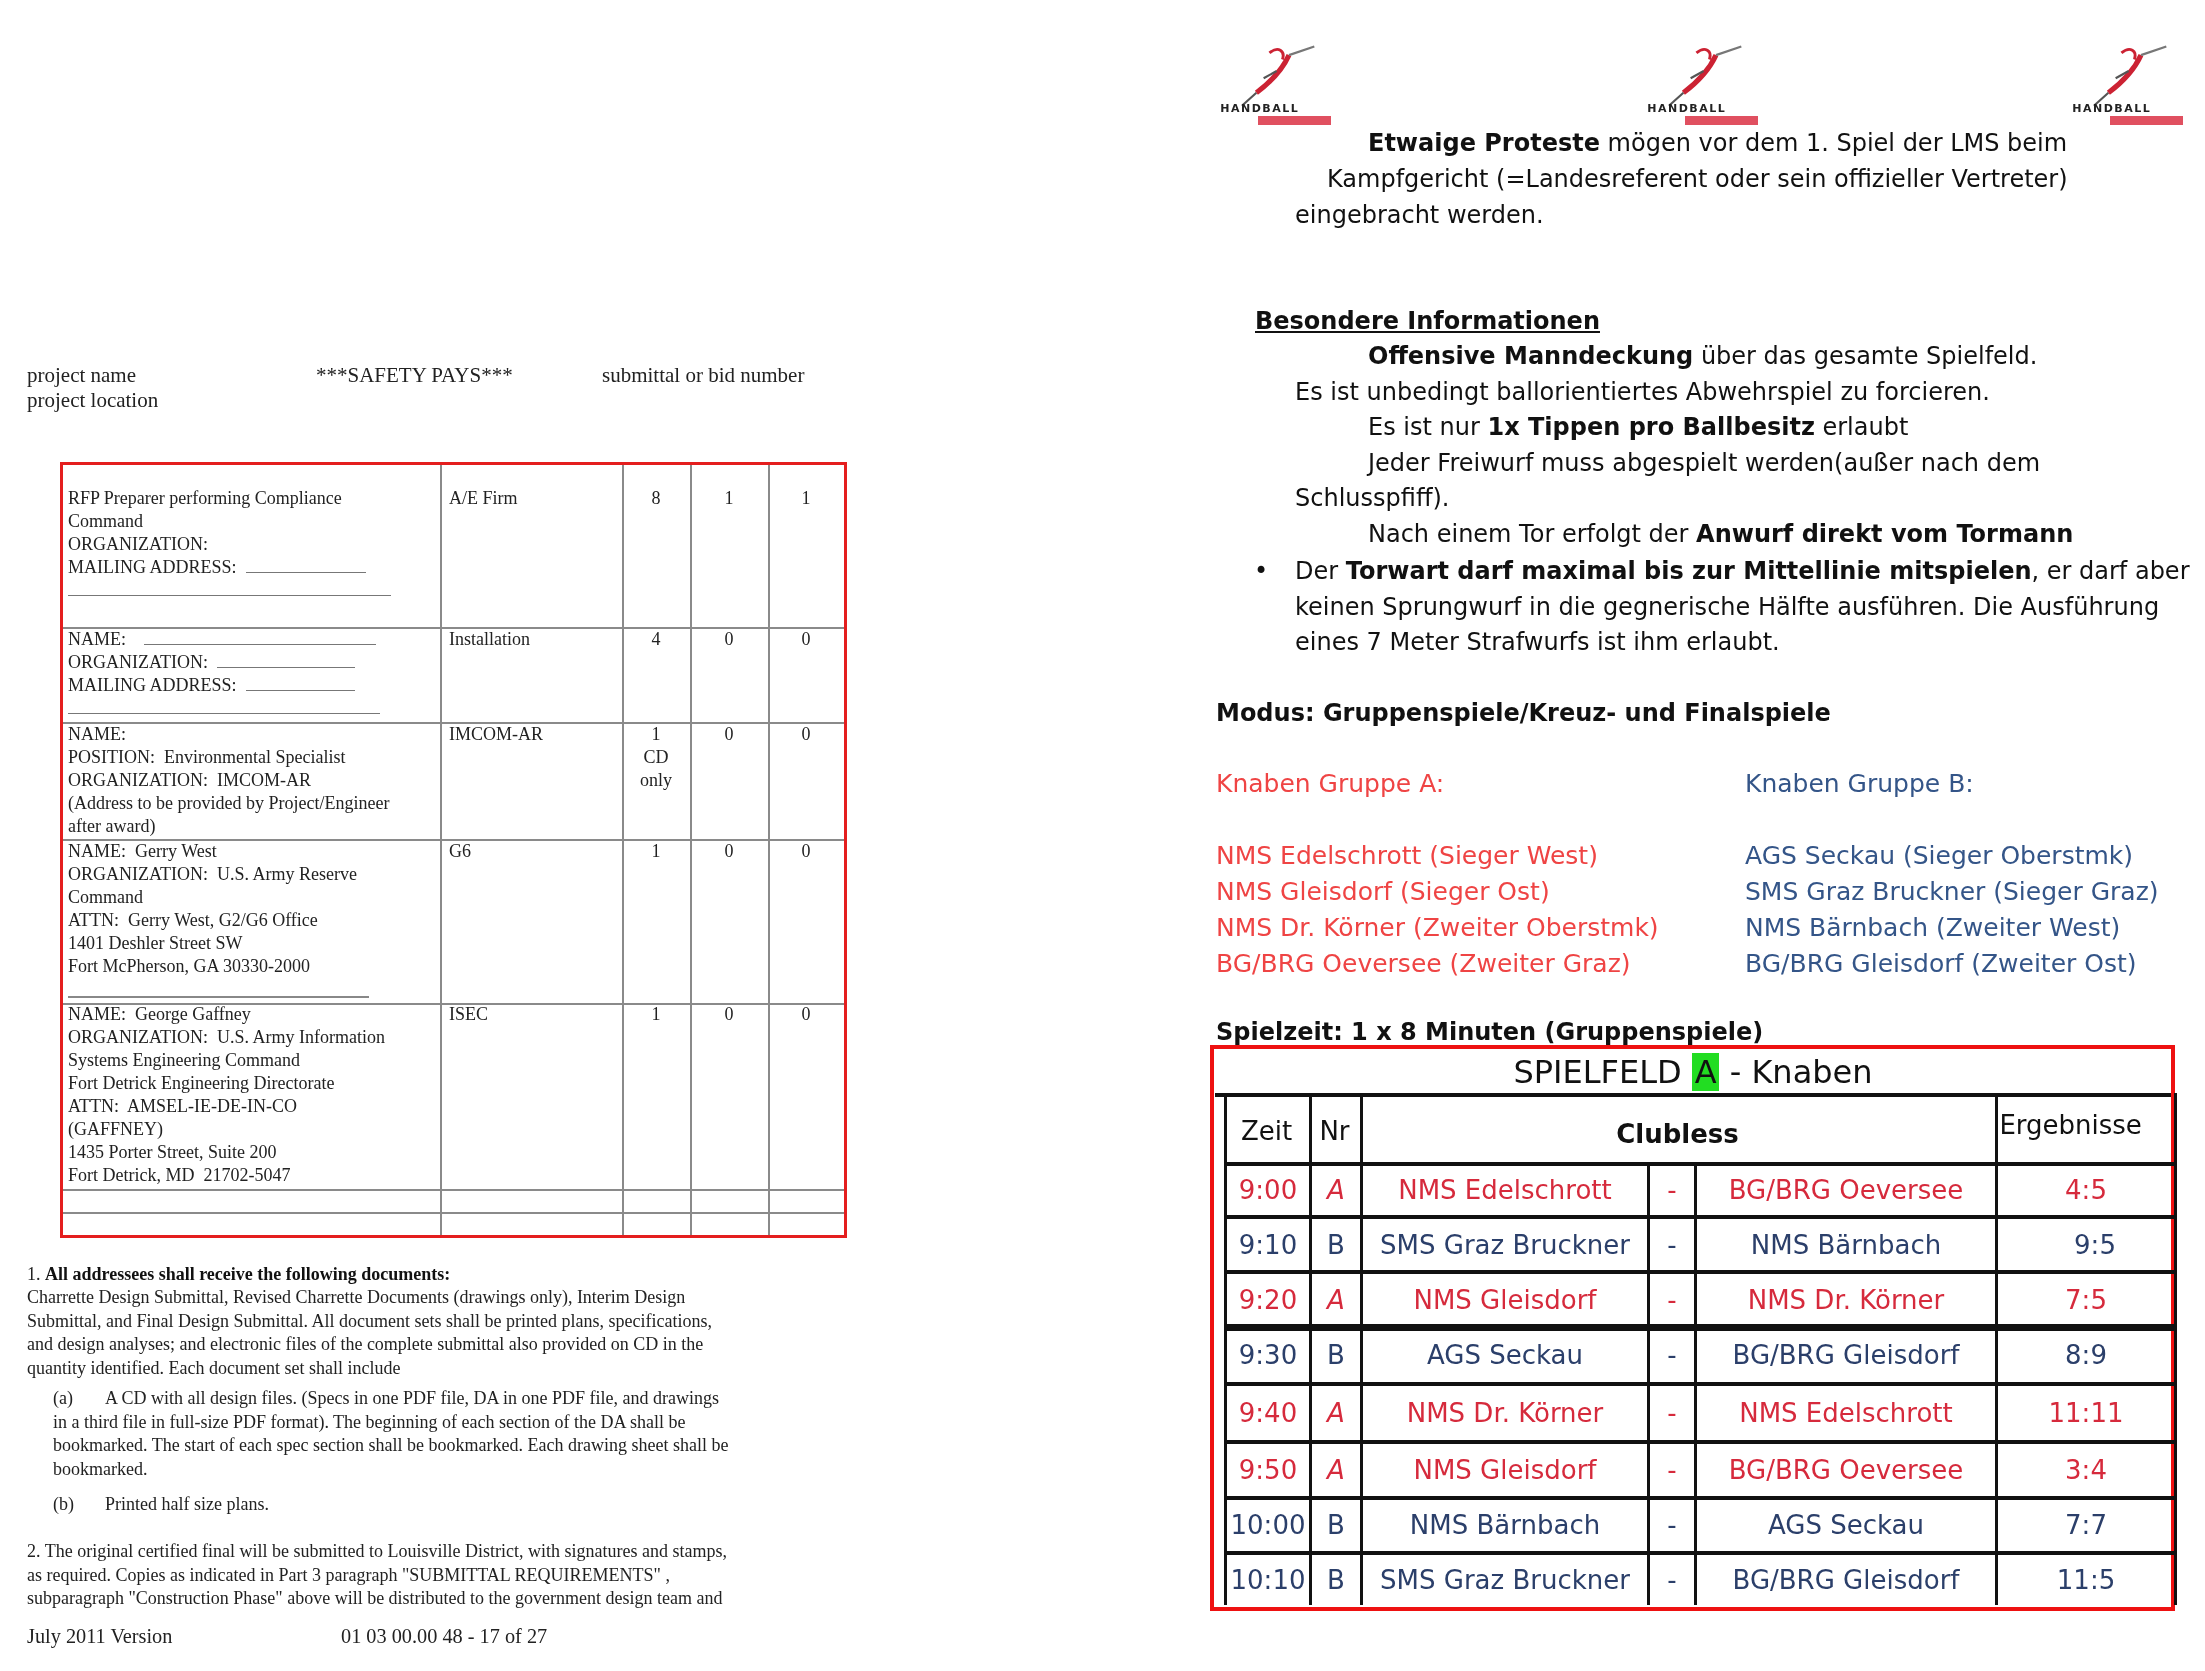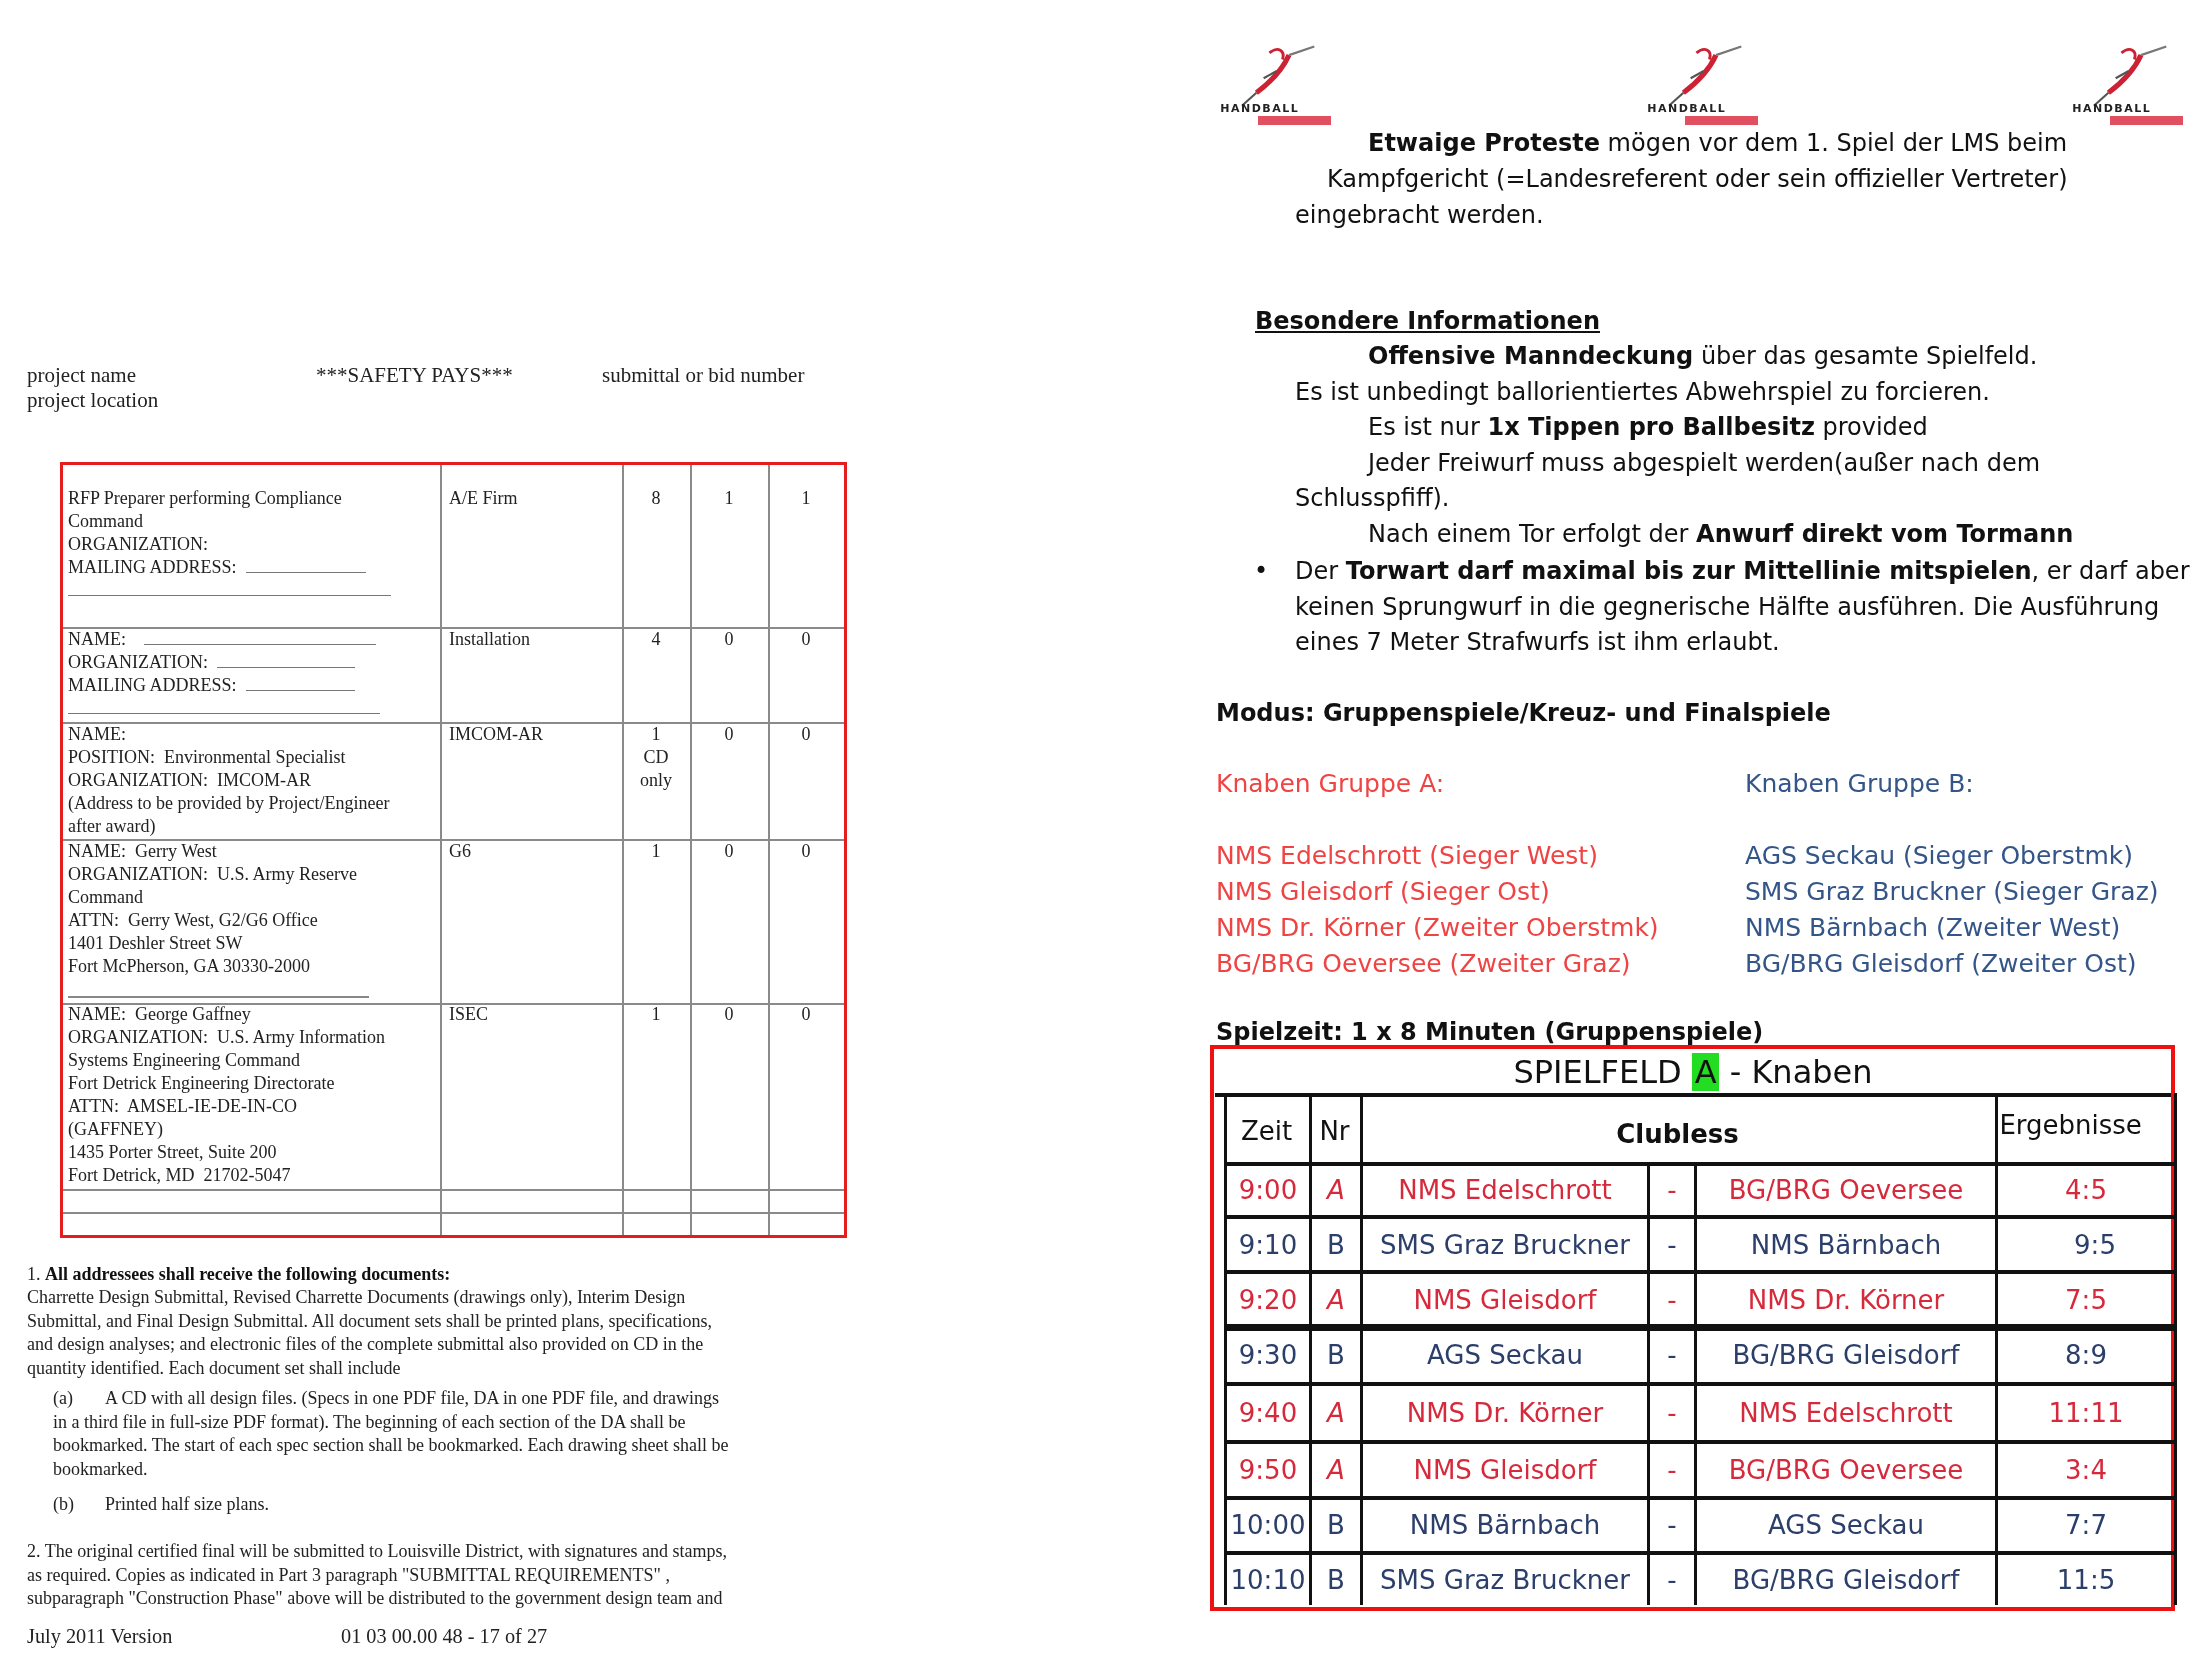--- a/index.html
+++ b/index.html
@@ -187,21 +187,21 @@
     <div class="abs" style="left:45px;top:74px;width:73px;height:8.7px;background:#e05060;"></div>
   </div>
 
   <div class="abs rt" style="left:1368px;top:125px;"><b>Etwaige Proteste</b><span> mögen vor dem 1. Spiel der LMS beim</span></div>
   <div class="abs rt" style="left:1295px;top:161px;margin-left:32px;">Kampfgericht (=Landesreferent oder sein offizieller Vertreter)</div>
   <div class="abs rt" style="left:1295px;top:197px;">eingebracht werden.</div>
 
   <div class="abs rt" style="left:1255px;top:303px;font-weight:bold;text-decoration:underline;">Besondere Informationen</div>
   <div class="abs rt" style="left:1368px;top:338px;"><b>Offensive Manndeckung</b><span> über das gesamte Spielfeld.</span></div>
   <div class="abs rt" style="left:1295px;top:374px;">Es ist unbedingt ballorientiertes Abwehrspiel zu forcieren.</div>
-  <div class="abs rt" style="left:1368px;top:409px;"><span>Es ist nur </span><b>1x Tippen pro Ballbesitz</b><span> provided</span></div>
+  <div class="abs rt" style="left:1368px;top:409px;"><span>Es ist nur </span><b>1x Tippen pro Ballbesitz</b><span> erlaubt</span></div>
   <div class="abs rt" style="left:1368px;top:445px;">Jeder Freiwurf muss abgespielt werden(außer nach dem</div>
   <div class="abs rt" style="left:1295px;top:480px;">Schlusspfiff).</div>
   <div class="abs rt" style="left:1368px;top:516px;"><span>Nach einem Tor erfolgt der </span><b>Anwurf direkt vom Tormann</b></div>
   <div class="abs rt" style="left:1254px;top:553px;">•</div>
   <div class="abs rt" style="left:1295px;top:553px;"><span>Der </span><b>Torwart darf maximal bis zur Mittellinie mitspielen</b><span>, er darf aber</span></div>
   <div class="abs rt" style="left:1295px;top:589px;">keinen Sprungwurf in die gegnerische Hälfte ausführen. Die Ausführung</div>
   <div class="abs rt" style="left:1295px;top:624px;">eines 7 Meter Strafwurfs ist ihm erlaubt.</div>
 
   <div class="abs rt" style="left:1216px;top:695px;font-weight:bold;">Modus: Gruppenspiele/Kreuz- und Finalspiele</div>
 

